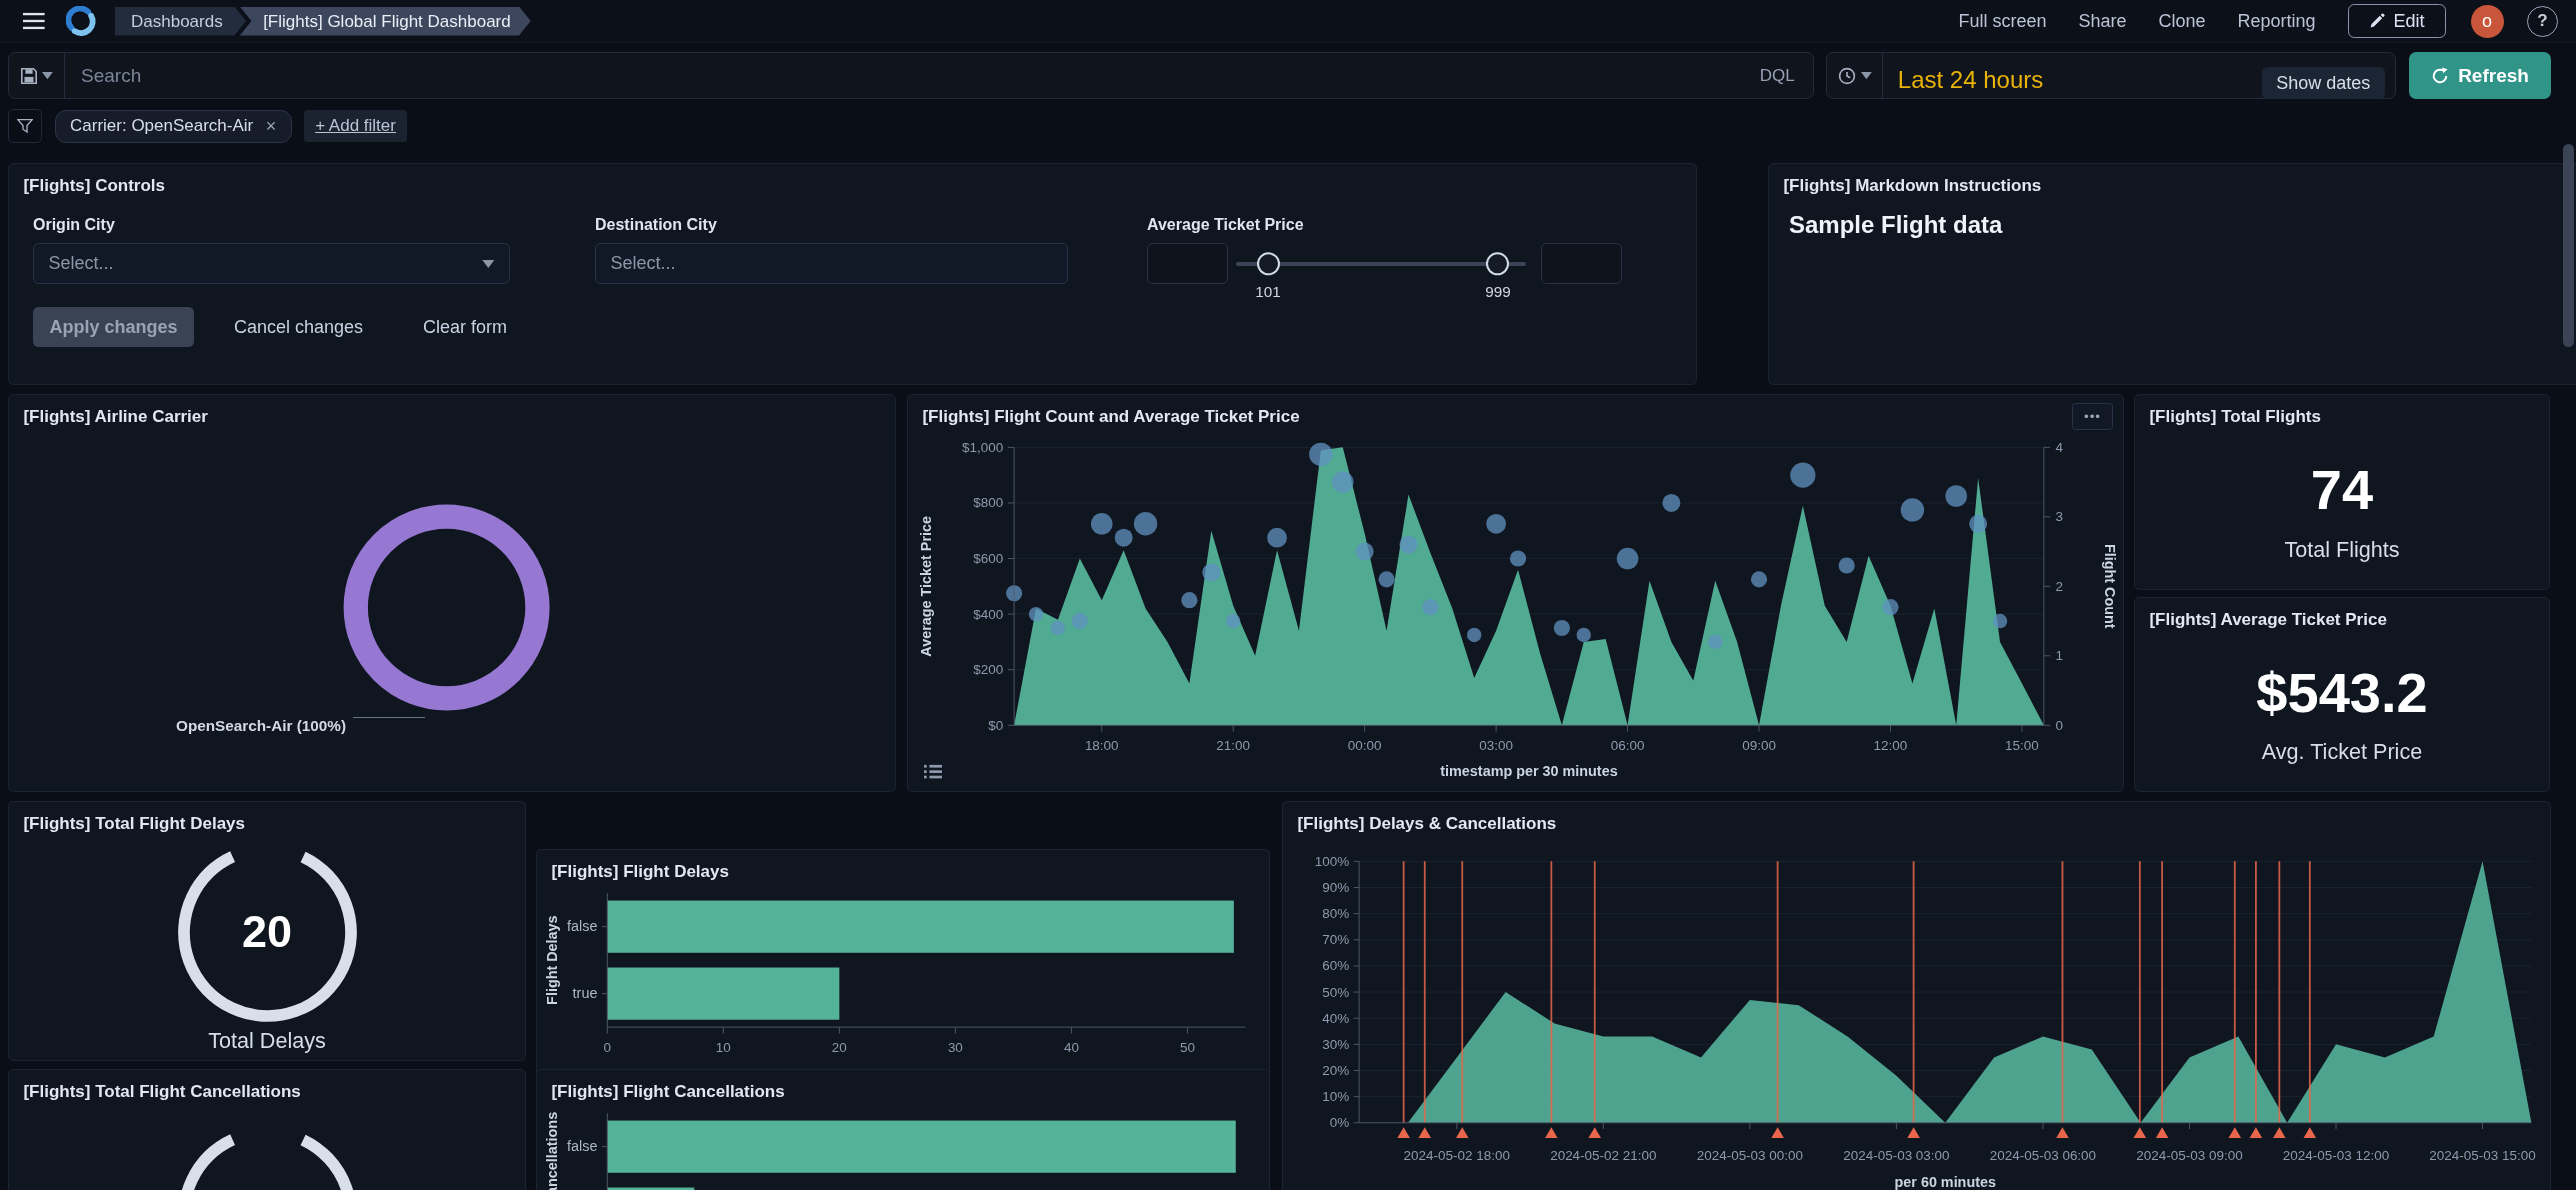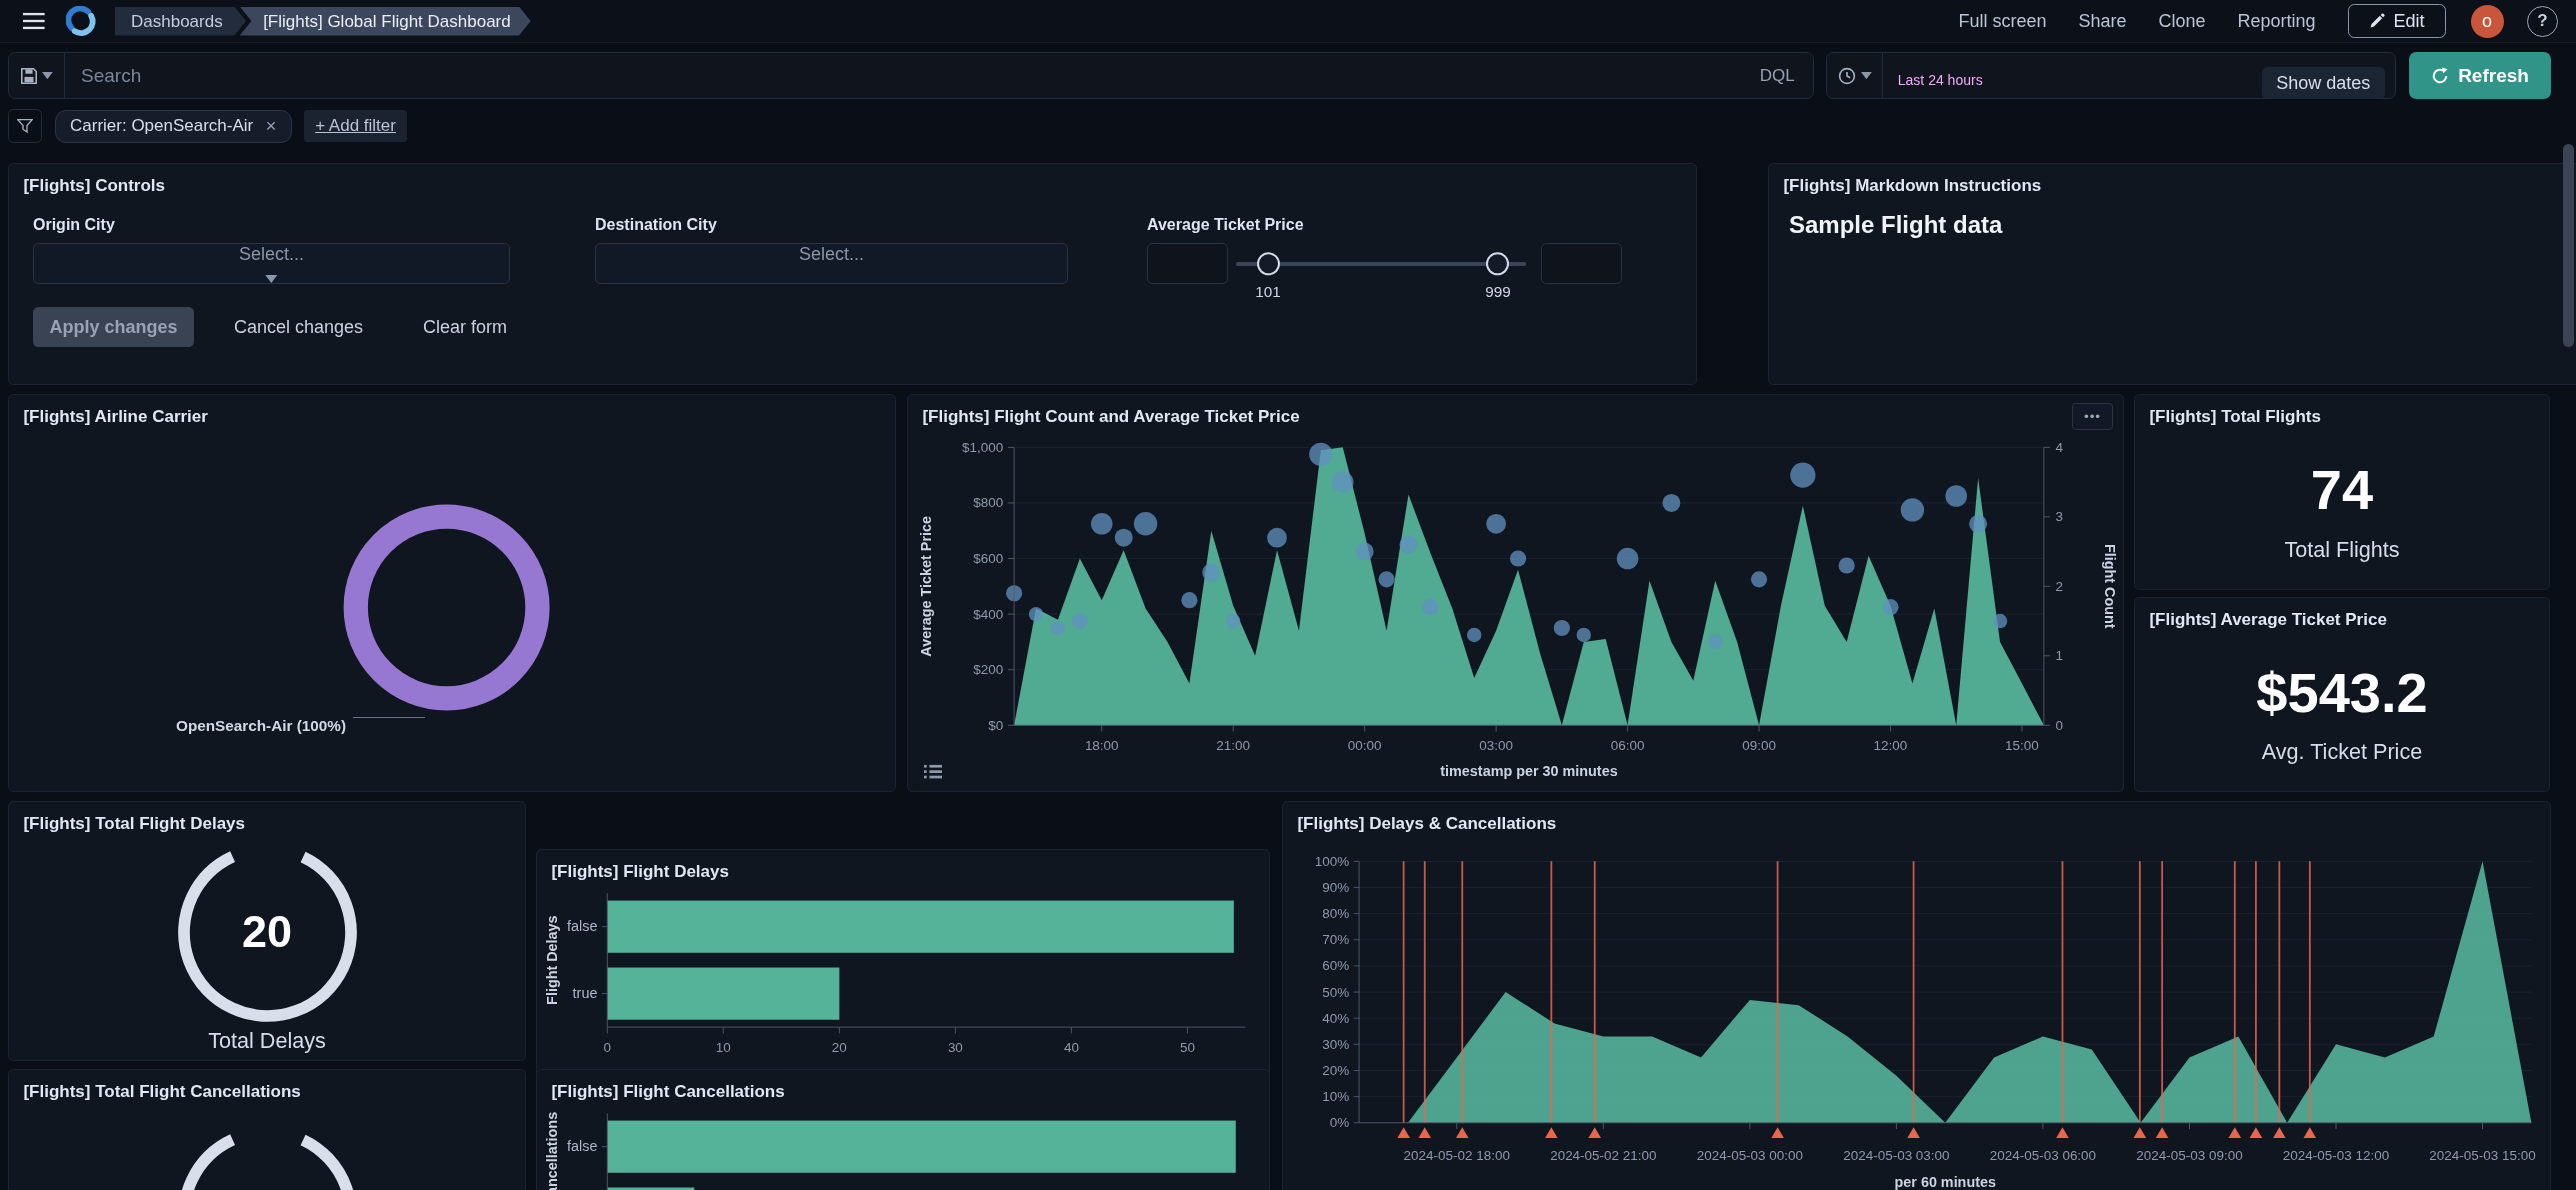--- a/index.html
+++ b/index.html
@@ -43,21 +43,21 @@
 
   
   .querybar { position: absolute; top: 52px; left: 8px; right: 25px; height: 47px; display: flex; gap: 12.6px; }
   .search-box { flex: 1; display: flex; align-items: center; background: #0f141d; border: 0.9px solid #232c3d; border-radius: 7.2px; overflow: hidden; }
   .saved-btn { width: 56px; height: 100%; border: none; border-right: 0.9px solid #232c3d; background: none; display: flex; align-items: center; justify-content: center; gap: 4.5px; cursor: pointer; }
   .search-input { flex: 1; background: transparent; border: none; outline: none; color: #dfe5f1; font-size: 19px; padding: 0 16px; font-family: "Liberation Sans", sans-serif; }
   .search-input::placeholder { color: #7b8698; }
   .dql-btn { background: none; border: none; color: #97a1b3; font-size: 17px; padding: 0 18px; cursor: pointer; }
   .date-box { width: 570px; display: flex; align-items: center; background: #0f141d; border: 0.9px solid #232c3d; border-radius: 7.2px; padding: 0 10.8px 0 0; }
   .clock-btn { width: 56px; height: 100%; border: none; border-right: 0.9px solid #232c3d; background: none; display: flex; align-items: center; justify-content: center; gap: 4.5px; cursor: pointer; }
-  .time-text { font-size: 14px; color: #f0abfc; margin-left: 14.4px; cursor: pointer; margin-top: 9px; }
+  .time-text { font-size: 24px; color: #eab308; margin-left: 14.4px; cursor: pointer; margin-top: 9px; }
   .date-spacer { flex: 1; }
   .show-dates-btn { height: 32px; padding: 0 14.4px; border: none; border-radius: 5.4px; background: #1c2534; color: #d7dfec; font-size: 18px; cursor: pointer; margin-top: 15px; }
   .refresh-btn { width: 142px; background: #309488; border: none; border-radius: 7.2px; color: #fff; font-size: 19px; font-weight: 700;
     display: flex; align-items: center; justify-content: center; gap: 9px; cursor: pointer; }
 
   
   .filterbar { position: absolute; top: 108px; left: 8px; height: 36px; display: flex; align-items: center; gap: 12.6px; }
   .funnel-btn { width: 34px; height: 34px; border: 0.9px solid #232c3d; border-radius: 5.4px; background: none; display: flex; align-items: center; justify-content: center; cursor: pointer; }
   .filter-pill { height: 33px; background: #161c2a; border: 0.9px solid #2c3547; border-radius: 11px;
     display: flex; align-items: center; gap: 12.6px; padding: 0 14.4px; font-size: 17px; color: #d7deea; cursor: pointer; }
@@ -69,21 +69,21 @@
   .panel { position: absolute; background: #101620; border: 0.9px solid #1c2433; border-radius: 5.4px; overflow: hidden; }
   .panel-title { padding: 11.7px 14.4px 0; font-size: 17px; font-weight: 700; color: #e2e8f3; white-space: nowrap; overflow: hidden; text-overflow: ellipsis; cursor: pointer; }
   .chart-body { position: absolute; left: 0; right: 0; top: 36px; bottom: 0; }
   .panel-options { position: absolute; top: 8px; right: 10px; width: 41px; height: 27px; border: 0.9px solid #2a3345; border-radius: 3.6px;
     background: #121826; color: #9aa5b8; font-size: 13.5px; letter-spacing: 0.9px; display: flex; align-items: center; justify-content: center; cursor: pointer; }
   .legend-btn { position: absolute; left: 10.8px; bottom: 7.2px; width: 29px; height: 25px; background: none; border: none; display: flex; align-items: center; justify-content: center; cursor: pointer; }
 
   
   .ctrl-label { position: absolute; font-size: 16px; font-weight: 700; color: #dfe5f1; }
   .ctrl-select { position: absolute; height: 41px; background: #121926; border: 0.9px solid #2a3345; border-radius: 5.4px;
-    display: flex; align-items: center; justify-content: space-between; padding: 0 14.4px; font-size: 18px; color: #8b96a8; cursor: pointer; flex-direction: column; }
+    display: flex; align-items: center; justify-content: space-between; padding: 0 14.4px; font-size: 18px; color: #8b96a8; cursor: pointer; }
   .range-box { position: absolute; width: 81px; height: 41px; background: #0e131c; border: 0.9px solid #2a3345; border-radius: 5.4px; cursor: text; }
   .range-track { position: absolute; height: 3.6px; background: #3a4456; border-radius: 1.8px; cursor: pointer; }
   .range-handle { position: absolute; top: 50%; transform: translateY(-50%); width: 23.4px; height: 23.4px; border-radius: 50%;
     background: #141a26; border: 2.7px solid #d3dbe8; cursor: grab; }
   .range-val { position: absolute; width: 54px; text-align: center; font-size: 15.3px; color: #cfd6e2; }
   .btn-apply { position: absolute; width: 161px; height: 40px; background: #3a4354; color: #99a3b5; border: none; border-radius: 5.4px; font-size: 18px; font-weight: 700; cursor: default; }
   .btn-text { position: absolute; height: 40px; background: none; border: none; color: #c9d2e2; font-size: 18px; cursor: pointer; }
 
   
   .md-heading { position: absolute; left: 20px; top: 47px; font-size: 24px; font-weight: 700; color: #f0f3f9; }

